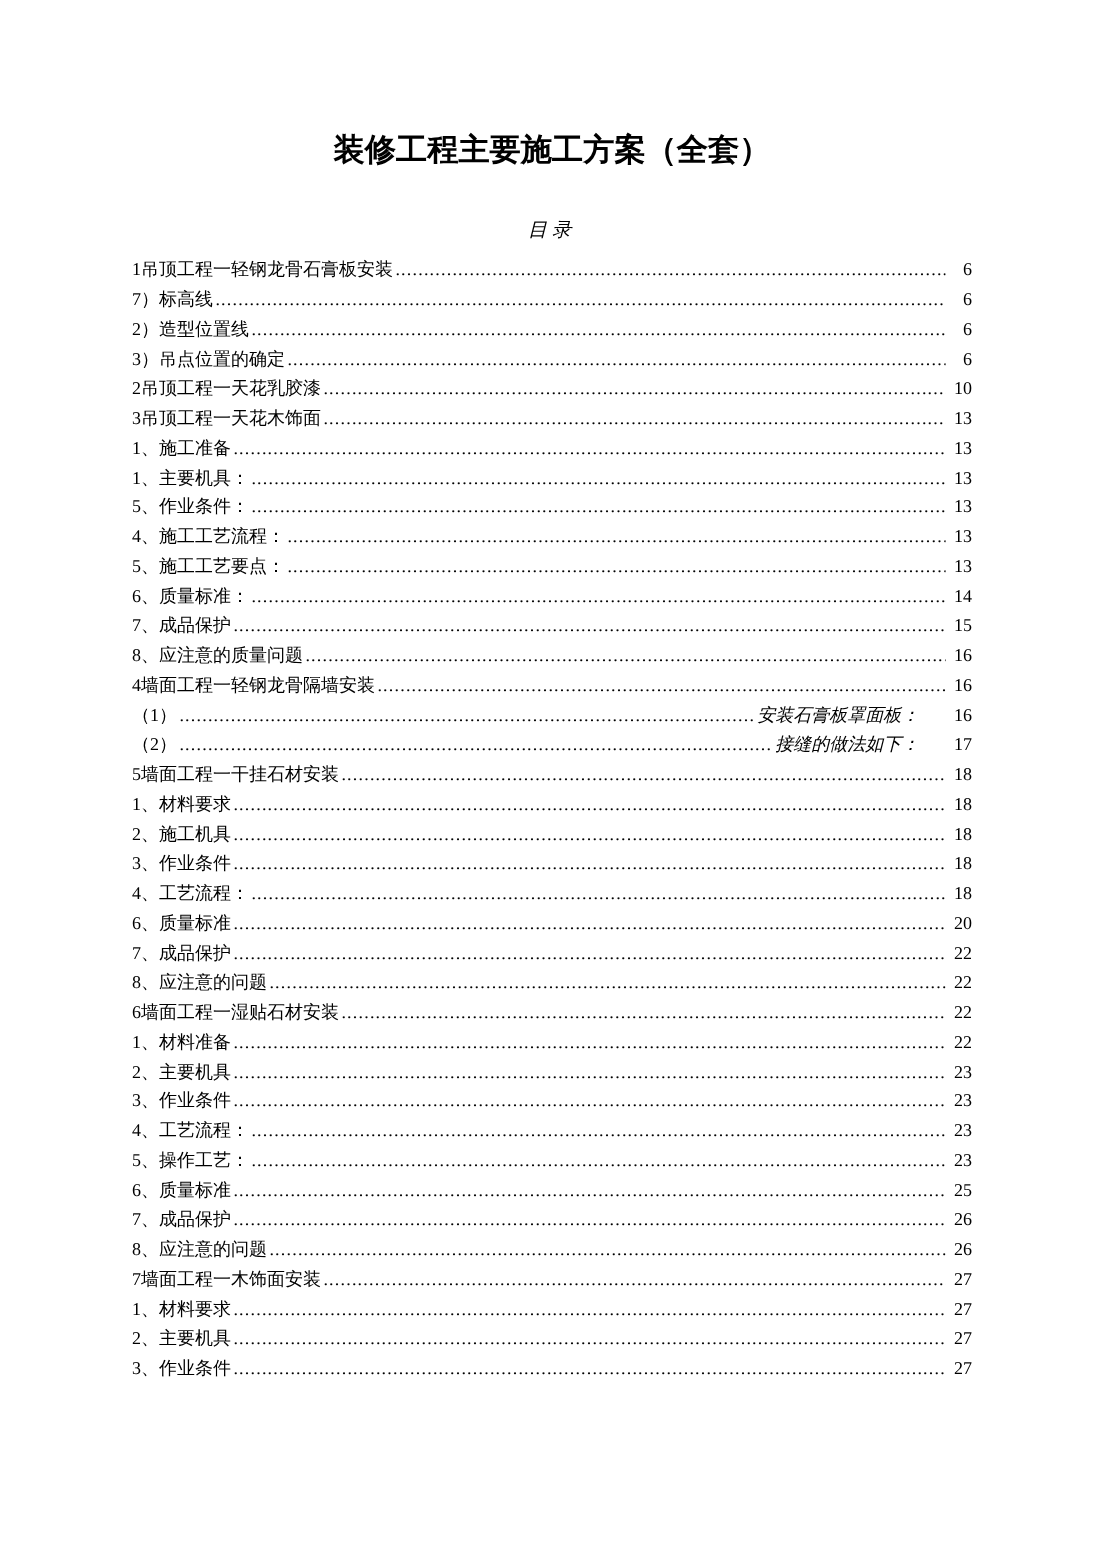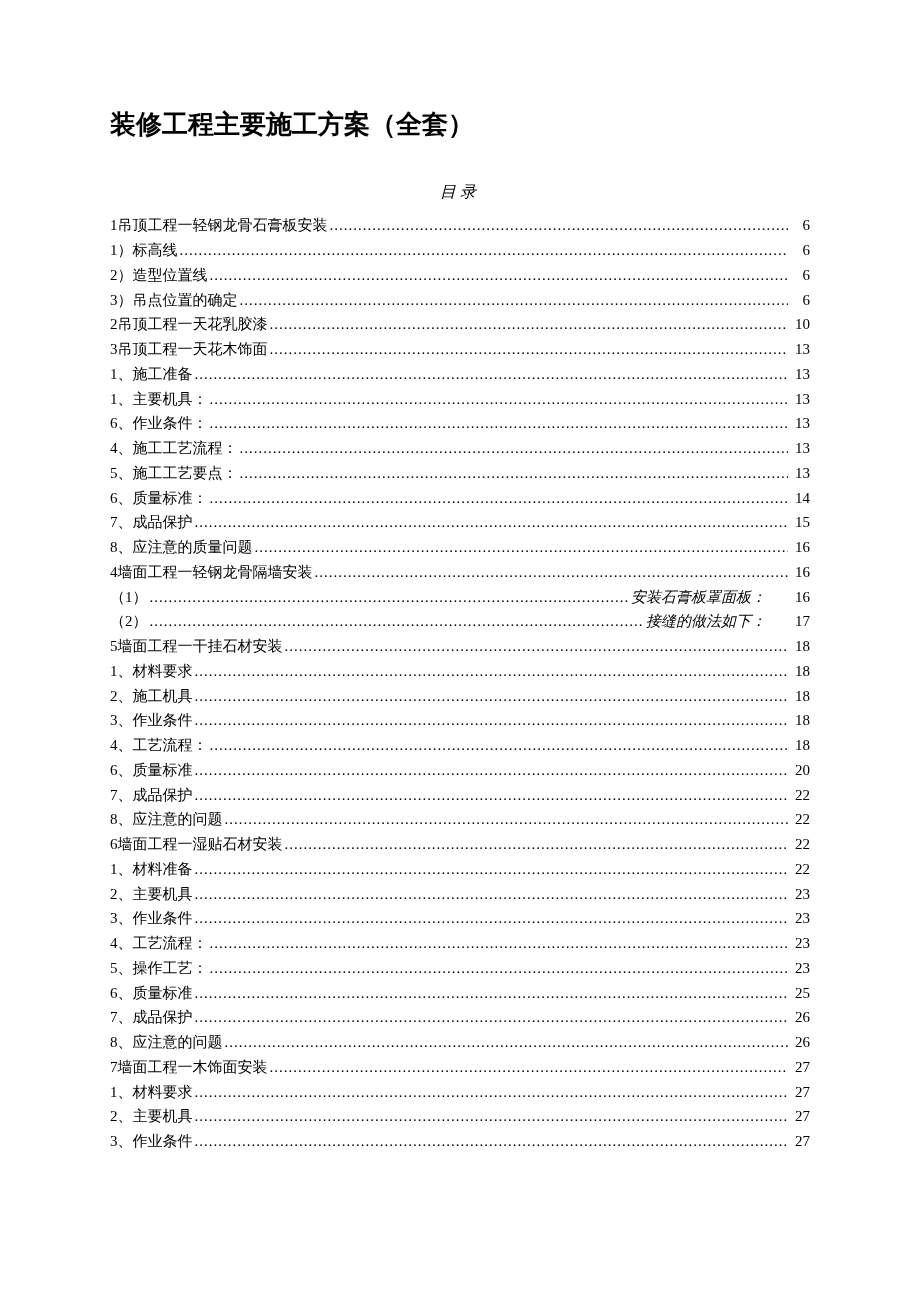--- a/index.html
+++ b/index.html
@@ -10,21 +10,21 @@
       color: #000;
       font-size: 16px;
     }
     .page {
       width: 920px;
       margin: 0 auto;
       padding: 90px 110px 60px 110px;
       box-sizing: border-box;
     }
     .title {
-      text-align: left;
+      text-align: center;
       font-size: 26px;
       font-weight: bold;
       font-family: "SimHei", "黑体", sans-serif;
       margin-bottom: 40px;
     }
     .toc-label {
       text-align: center;
       font-size: 16px;
       margin-bottom: 10px;
       letter-spacing: 4px;
@@ -75,21 +75,21 @@
 <div class="page">
   <h1 class="title">装修工程主要施工方案（全套）</h1>
   <div class="toc-label">目录</div>
   <div class="toc" id="toc">
       <div class="toc-row">
         <span class="toc-text">1吊顶工程一轻钢龙骨石膏板安装</span>
         <span class="toc-dots"></span>
         <span class="toc-page">6</span>
       </div>
       <div class="toc-row">
-        <span class="toc-text">1）标高线</span>
+        <span class="toc-text">7）标高线</span>
         <span class="toc-dots"></span>
         <span class="toc-page">6</span>
       </div>
       <div class="toc-row">
         <span class="toc-text">2）造型位置线</span>
         <span class="toc-dots"></span>
         <span class="toc-page">6</span>
       </div>
       <div class="toc-row">
         <span class="toc-text">3）吊点位置的确定</span>
@@ -110,21 +110,21 @@
         <span class="toc-text">1、施工准备</span>
         <span class="toc-dots"></span>
         <span class="toc-page">13</span>
       </div>
       <div class="toc-row">
         <span class="toc-text">1、主要机具：</span>
         <span class="toc-dots"></span>
         <span class="toc-page">13</span>
       </div>
       <div class="toc-row">
-        <span class="toc-text">6、作业条件：</span>
+        <span class="toc-text">5、作业条件：</span>
         <span class="toc-dots"></span>
         <span class="toc-page">13</span>
       </div>
       <div class="toc-row">
         <span class="toc-text">4、施工工艺流程：</span>
         <span class="toc-dots"></span>
         <span class="toc-page">13</span>
       </div>
       <div class="toc-row">
         <span class="toc-text">5、施工工艺要点：</span>

